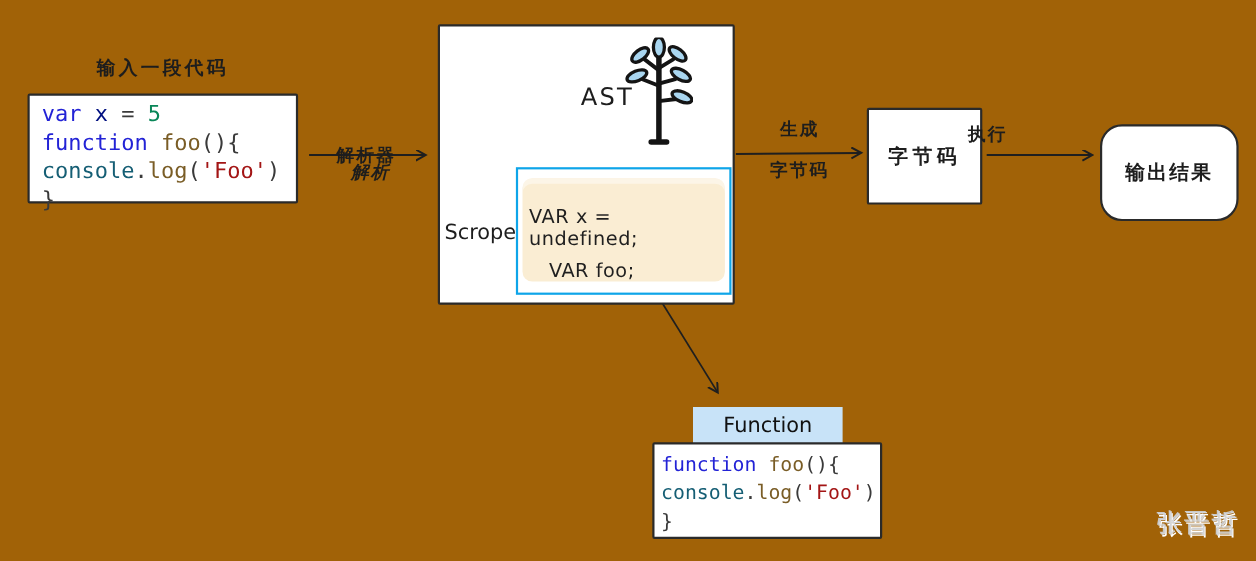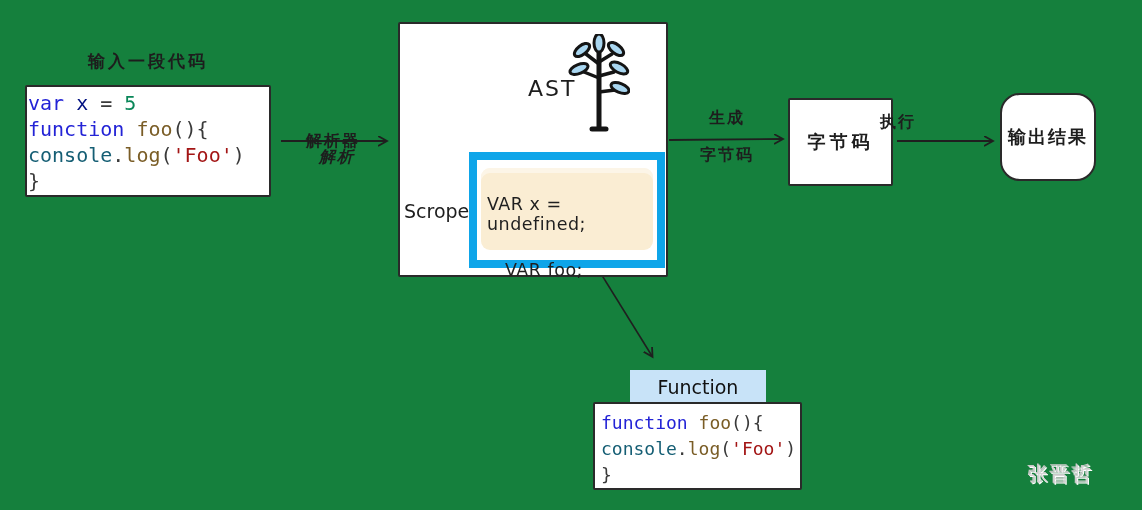--- a/index.html
+++ b/index.html
@@ -3,21 +3,21 @@
 <meta charset="utf-8">
 <style>
   * { margin: 0; padding: 0; box-sizing: border-box; }
   html, body { background: #ffffff; }
   body { font-family: "DejaVu Sans", sans-serif; }
 
   .canvas {
     position: relative;
     width: 1142px;
     height: 510px;
-    background: #15803d;
+    background: #a16207;
     overflow: hidden;
   }
 
   .arrows-svg {
     position: absolute;
     left: 0; top: 0;
     width: 1142px; height: 510px;
     pointer-events: none;
   }
 
@@ -49,22 +49,22 @@
     color: #1d1d1d;
     font-weight: bold;
   }
 
   
   .code-box {
     font-family: "DejaVu Sans Mono", monospace;
     color: #333333;
   }
   .input-code-box {
-    left: 25px; top: 85px; width: 246px; height: 112px;
-    padding: 3px 0 0 1px;
+    left: 25px; top: 85px; width: 246px; height: 100px;
+    padding: 3px 0 0 11px;
     font-size: 20px;
     line-height: 26px;
   }
   .function-code-box {
     left: 593px; top: 402px; width: 209px; height: 88px;
     padding: 6px 0 0 6px;
     font-size: 18px;
     line-height: 26px;
   }
   .code-line { white-space: pre; }
@@ -95,69 +95,69 @@
   .scope-label {
     position: absolute;
     left: 4px; top: 176px;
     font-size: 19px;
     color: #1d1d1d;
   }
   .scope-box {
     position: absolute;
     left: 69px; top: 128px;
     width: 196px; height: 116px;
-    border: 8px solid #0ea5e9;
+    border: 2px solid #0ea5e9;
     background: #ffffff;
     text-decoration: underline;
   }
   .scope-highlight {
     position: absolute;
     left: 4px; top: 8px; right: 4px; bottom: 10px;
     background: #faedd3;
     border-radius: 9px;
     box-shadow: inset 0 5px 0 rgba(255,255,255,0.45);
   }
   .scope-line {
     position: relative;
     font-size: 17.5px;
     letter-spacing: 0.5px;
     color: #1f1f1f;
     padding-left: 6px;
   }
   .scope-line.l1 { margin-top: 26px; }
-  .scope-line.l2 { margin-top: 26px; padding-left: 24px; }
+  .scope-line.l2 { margin-top: 9px; padding-left: 24px; }
 
   
   .bytecode-box {
     left: 788px; top: 98px; width: 105px; height: 88px;
     display: flex; align-items: center; justify-content: center;
     font-size: 18px; letter-spacing: 4px; color: #1d1d1d; font-weight: bold;
   }
   .output-box {
-    left: 1000px; top: 93px; width: 96px; height: 88px;
+    left: 1000px; top: 113px; width: 126px; height: 88px;
     border-radius: 20px;
     display: flex; align-items: center; justify-content: center;
     font-size: 18px; letter-spacing: 2px; color: #1d1d1d; font-weight: bold;
   }
 
   
   .function-label {
     position: absolute;
     left: 630px; top: 370px; width: 136px; height: 33px;
     background: #c8e3f8;
     display: flex; align-items: center; justify-content: center;
     font-size: 19px;
     color: #111111;
   }
 
   
   .watermark {
     position: absolute;
-    left: 1028px; top: 461px;
-    font-size: 20px;
+    left: 1052px; top: 461px;
+    font-size: 23px;
     color: #d6d6d6;
     letter-spacing: 2px;
     text-shadow: 1px 1px 0 #ffffff, -1px -1px 0 #c9c9c9;
     user-select: none;
   }
 </style>
 </head>
 <body>
 
 <div class="canvas">

